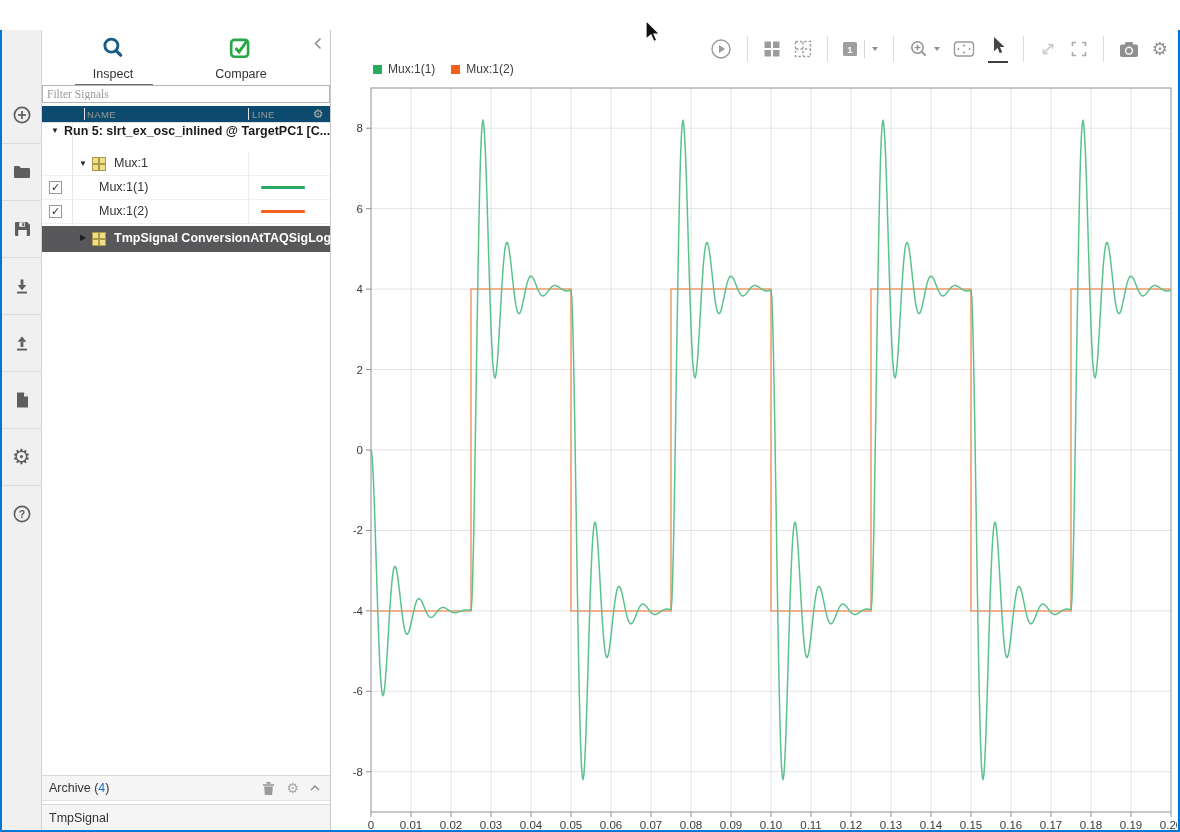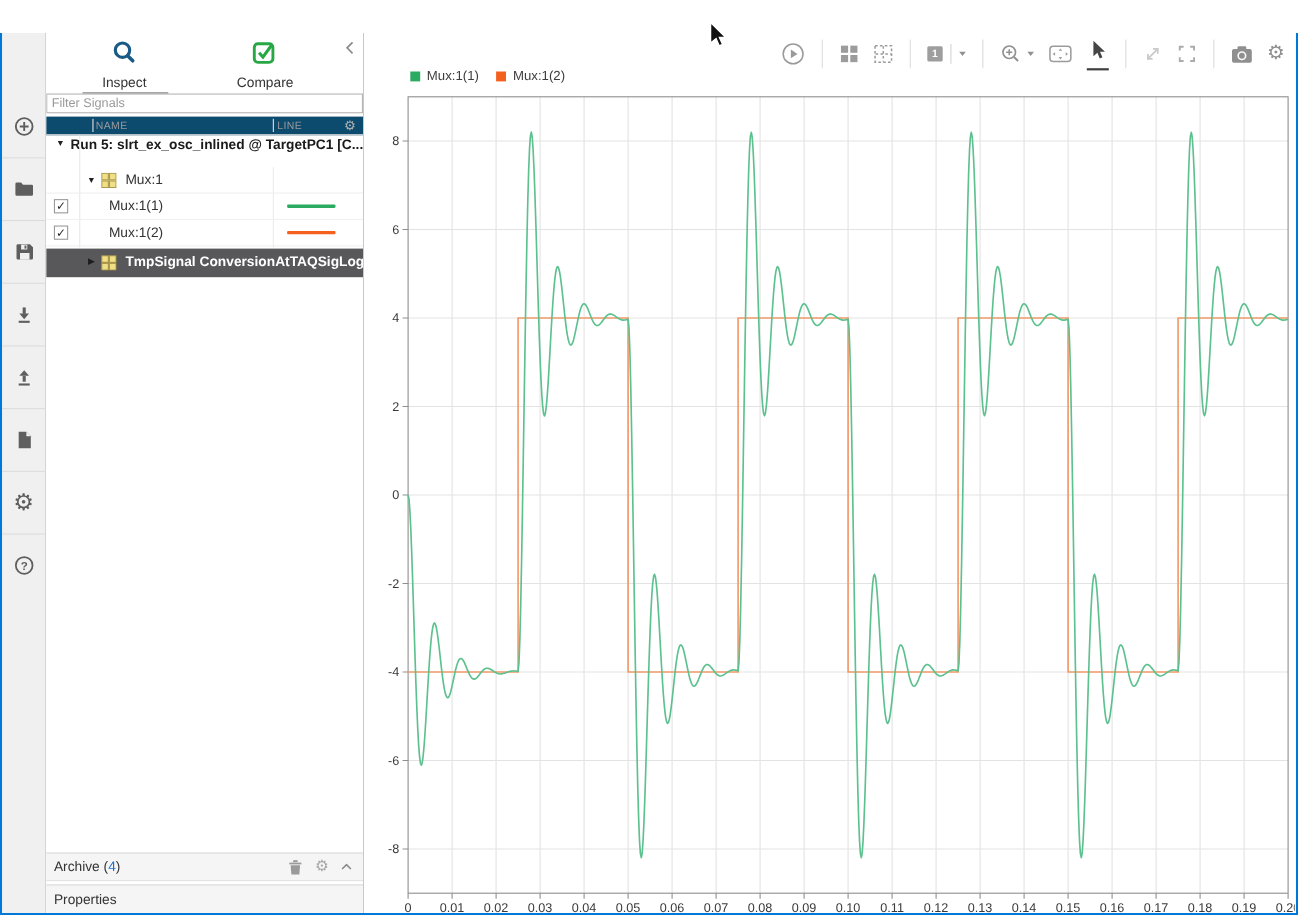--- a/index.html
+++ b/index.html
@@ -23,21 +23,21 @@
   .gearglyph{font-size:21px;color:#5e5e5e;line-height:1;font-family:"DejaVu Sans",sans-serif;}
   
   .sidepanel{position:relative;width:289px;height:100%;background:#fff;border-right:1px solid #c9c9c9;flex:0 0 auto;overflow:hidden;}
   .tabs{position:absolute;left:0;top:0;width:100%;height:58px;border-bottom:1px solid #e6e6e6;}
   .tab{position:absolute;top:6px;width:110px;text-align:center;cursor:default;}
   .tab .tlabel{display:block;margin-top:3px;font-size:12.5px;color:#333;}
   .tab-inspect{left:16px;}
   .tab-compare{left:144px;}
   .tab-underline{position:absolute;left:33px;top:54px;width:78px;height:3px;background:#6e6e6e;}
   .collapse-chev{position:absolute;right:8px;top:7px;}
-  .filterwrap{position:absolute;left:0;top:54px;width:100%;height:18px;}
+  .filterwrap{position:absolute;left:0;top:54px;width:100%;height:18px;font-family:Liberation Serif, serif;}
   .filterwrap input{width:100%;height:18px;border:1px solid #b5b5b5;font-size:11.5px;padding:1px 4px;color:#444;outline:none;font-family:inherit;}
   .filterwrap input::placeholder{color:#9a9a9a;}
   .thead{position:absolute;left:0;top:76px;width:100%;height:17px;background:#0c4a6e;border-bottom:1px solid #e0e0e0;font-size:9.5px;color:#9b9b9b;letter-spacing:.4px;}
   .thead .cname{position:absolute;left:45px;top:3px;}
   .thead .cline{position:absolute;left:210px;top:3px;}
   .thead .vd1{position:absolute;left:42px;top:2px;bottom:2px;width:1px;background:#e2e2e2;}
   .thead .vd2{position:absolute;left:206px;top:2px;bottom:2px;width:1px;background:#e2e2e2;}
   .thead .hgear{position:absolute;right:6px;top:1px;font-size:12px;color:#b0b0b0;font-family:"DejaVu Sans",sans-serif;}
   .row{position:absolute;left:0;width:100%;white-space:nowrap;overflow:hidden;}
   .runrow{top:93px;height:17px;font-size:12.5px;font-weight:bold;color:#1a1a1a;}
@@ -242,21 +242,21 @@
             <path d="M2.2 5.6 h8.6 l-0.7 8.4 h-7.2 z" fill="#9a9a9a"></path>
           </svg>
           <span class="archgear">⚙</span>
           <svg width="10" height="6" viewBox="0 0 10 6">
             <polyline points="1,5 5,1 9,5" fill="none" stroke="#8a8a8a" stroke-width="1.4"></polyline>
           </svg>
         </div>
       </div>
 
       <div class="row proprow">
-        <span class="plabel">Properties</span>
+        <span class="plabel">TmpSignal</span>
         <svg class="pchev" width="10" height="6" viewBox="0 0 10 6">
           <polyline points="1,5 5,1 9,5" fill="none" stroke="#8a8a8a" stroke-width="1.4"></polyline>
         </svg>
       </div>
     </div>
 
     <div class="plotpanel">
 
       <div class="ptoolbar">
         <div class="tbtn">

